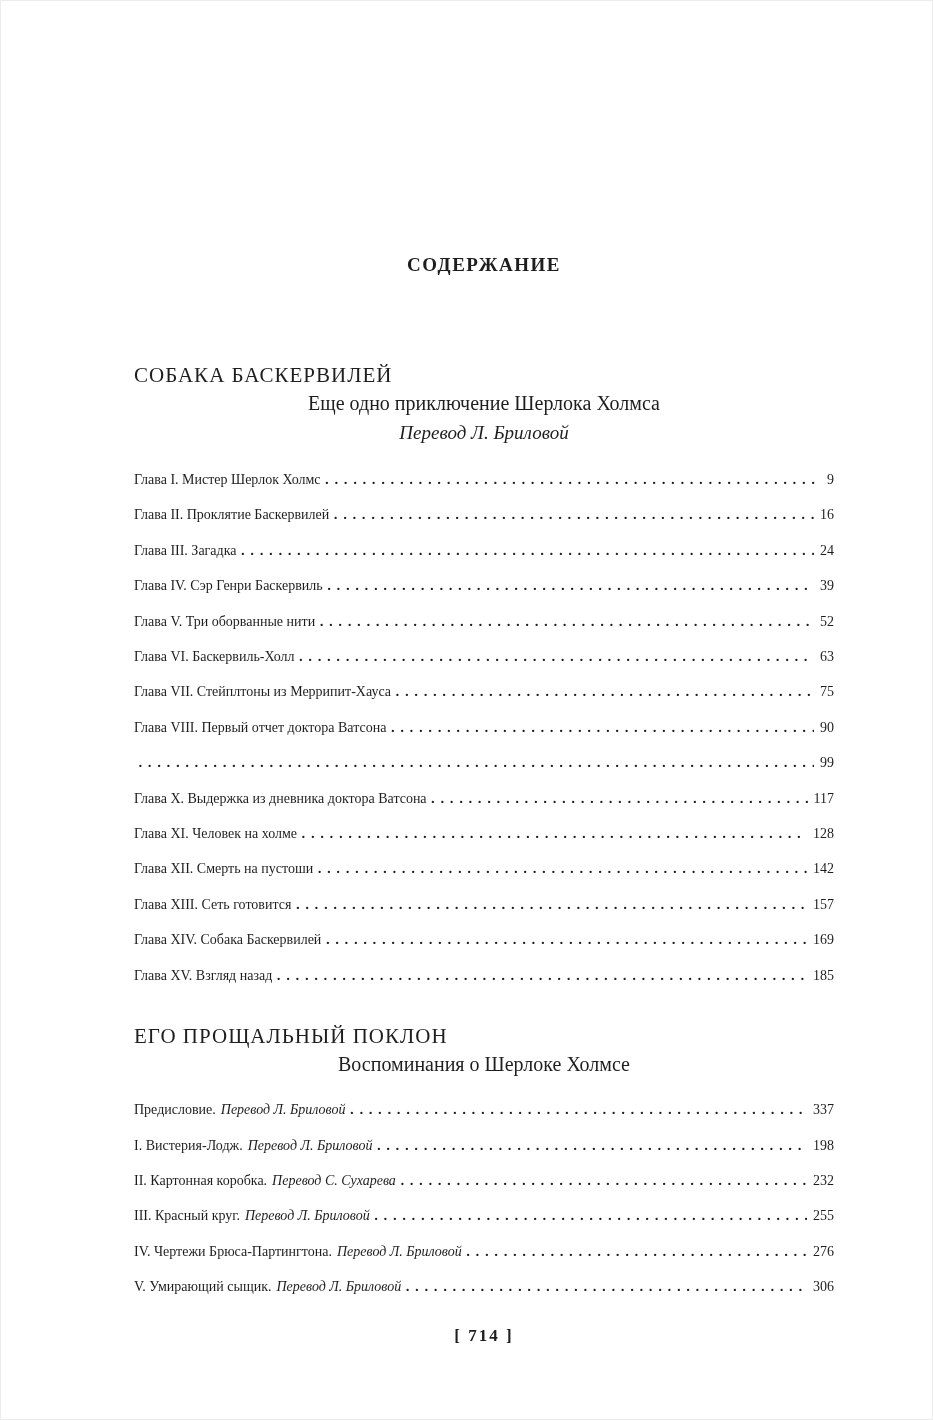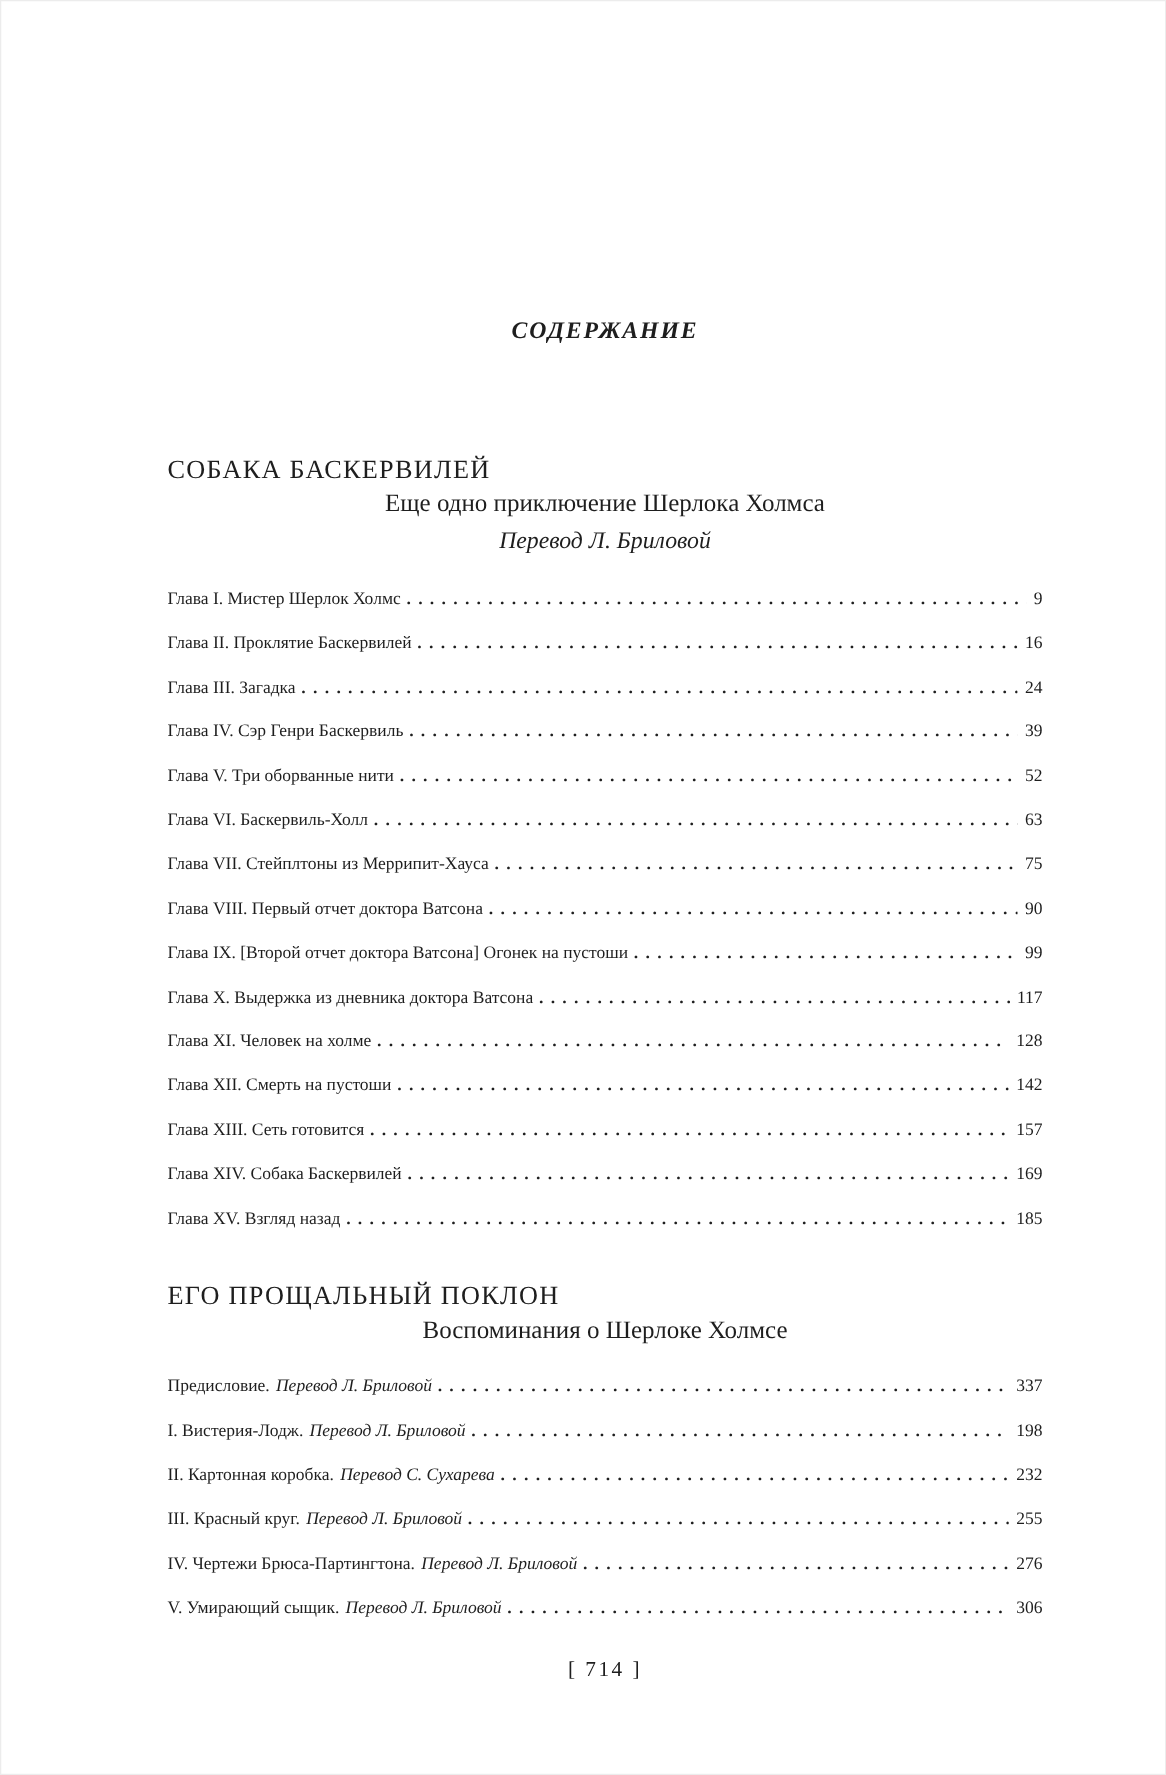--- a/index.html
+++ b/index.html
@@ -18,21 +18,20 @@
     margin-left: 133px;
     padding-top: 252px;
   }
   .contents-heading {
     font-size: 19px;
     line-height: 24px;
     font-weight: bold;
     letter-spacing: 1.5px;
     text-align: center;
     margin-bottom: 84px;
-    font-style: italic;
   }
   .sec-title {
     font-size: 21px;
     line-height: 28px;
     letter-spacing: 1px;
   }
   .sec-subtitle {
     font-size: 20px;
     line-height: 29px;
     text-align: center;
@@ -68,21 +67,21 @@
   }
   .toc-page {
     flex: 0 0 auto;
     text-align: right;
     padding-left: 4px;
   }
   .page-footer {
     margin-top: 22px;
     text-align: center;
     font-size: 17px;
-    font-weight: normal;
+    font-weight: bold;
     letter-spacing: 2px;
   }
 </style>
 </head>
 <body>
 
 <div class="page">
 
   <div class="contents-heading">СОДЕРЖАНИЕ</div>
 
@@ -133,21 +132,20 @@
     <span class="toc-dots"></span>
     <span class="toc-page">75</span>
   </div>
         <div class="toc-row">
     <span class="toc-label">Глава VIII. Первый отчет доктора Ватсона</span>
 
     <span class="toc-dots"></span>
     <span class="toc-page">90</span>
   </div>
         <div class="toc-row">
-    <span class="toc-label">Глава IX. [Второй отчет доктора Ватсона] Огонек на пустоши</span>
 
     <span class="toc-dots"></span>
     <span class="toc-page">99</span>
   </div>
         <div class="toc-row">
     <span class="toc-label">Глава X. Выдержка из дневника доктора Ватсона</span>
 
     <span class="toc-dots"></span>
     <span class="toc-page">117</span>
   </div>

